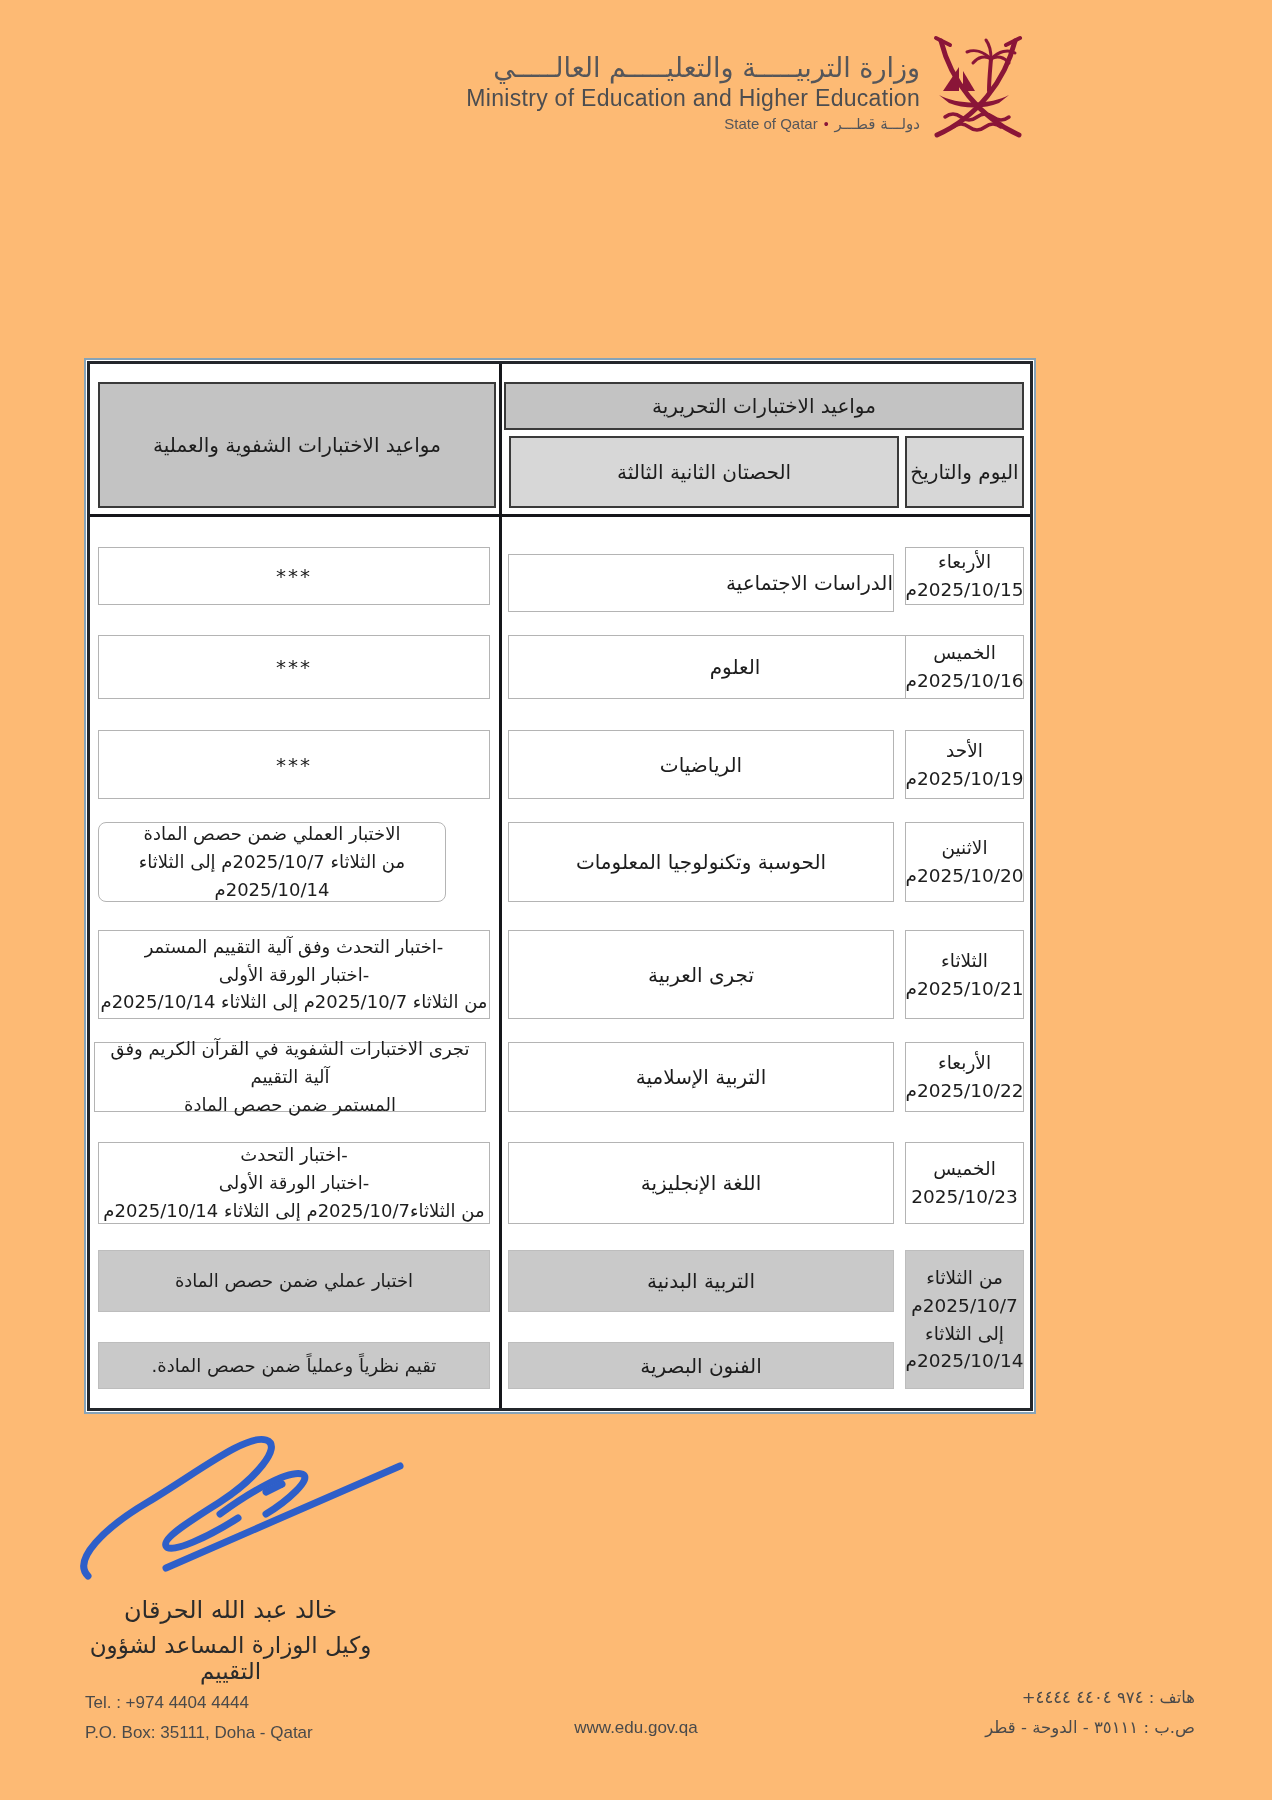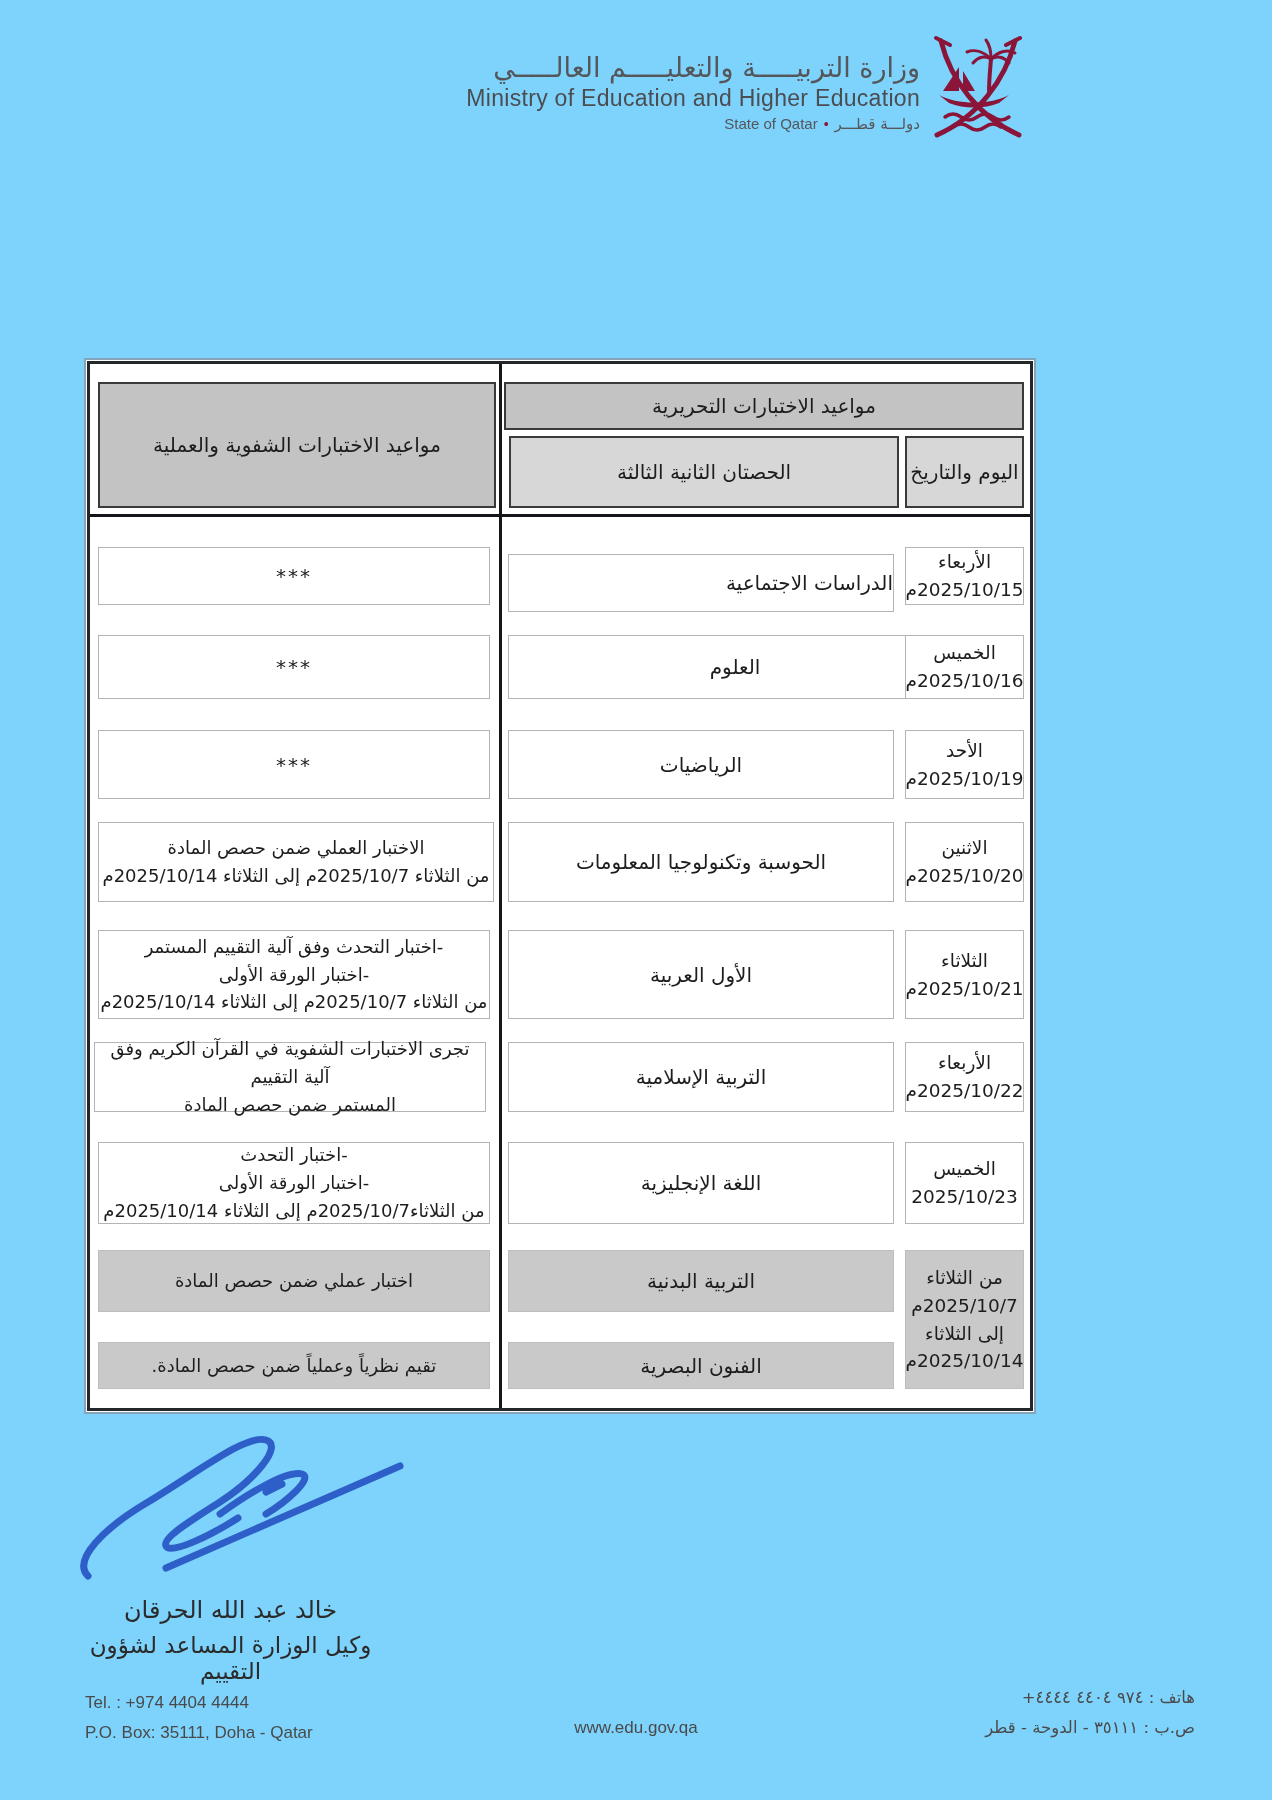--- a/index.html
+++ b/index.html
@@ -1,17 +1,17 @@
 <!DOCTYPE html>
 <html lang="ar"><head>
 <meta charset="utf-8">
 <style>
   html,body{margin:0;padding:0;background:#ffffff;}
   body{font-family:"DejaVu Sans",sans-serif;color:#242424;}
-  .page{position:relative;width:1272px;height:1800px;background:#7dd3fc;overflow:hidden;}
+  .page{position:relative;width:1272px;height:1800px;background:#fdba74;overflow:hidden;}
   .abs{position:absolute;}
   .rtl{direction:rtl;}
   .ltr{direction:ltr;}
   .flexc{display:flex;align-items:center;justify-content:center;}
   .preline{white-space:pre-line;}
 
   
   .ministry-block{top:52px;right:352px;text-align:right;}
   .ministry-ar{font-size:27px;color:#55565a;letter-spacing:0.5px;}
   .ministry-en{font-family:"Liberation Sans",sans-serif;font-size:23px;color:#4c4d50;margin-top:2px;letter-spacing:0.3px;}
@@ -135,39 +135,39 @@
           <span class="stars">***</span>
         </div>
       <div class="cell wbox flexc" style="left:418px;top:366px;width:386px;height:69px;">
           <span class="subject-txt rtl">الرياضيات</span>
         </div>
       <div class="cell wbox flexc" style="left:815px;top:366px;width:119px;height:69px;">
           <span class="date-txt rtl preline">الأحد
 2025/10/19م</span>
         </div>
 
-      <div class="cell wbox flexc" style="left:8px;top:458px;width:396px;height:80px;">
+      <div class="cell wbox flexc" style="left:8px;top:458px;width:348px;height:80px;border-radius:8px;">
           <span class="oral-txt rtl preline">الاختبار العملي ضمن حصص المادة
 من الثلاثاء 2025/10/7م إلى الثلاثاء 2025/10/14م</span>
         </div>
       <div class="cell wbox flexc" style="left:418px;top:458px;width:386px;height:80px;">
           <span class="subject-txt rtl">الحوسبة وتكنولوجيا المعلومات</span>
         </div>
       <div class="cell wbox flexc" style="left:815px;top:458px;width:119px;height:80px;">
           <span class="date-txt rtl preline">الاثنين
 2025/10/20م</span>
         </div>
 
       <div class="cell wbox flexc" style="left:8px;top:566px;width:392px;height:89px;">
           <span class="oral-txt rtl preline">-اختبار التحدث وفق آلية التقييم المستمر
 -اختبار الورقة الأولى
 من الثلاثاء 2025/10/7م إلى الثلاثاء 2025/10/14م</span>
         </div>
       <div class="cell wbox flexc" style="left:418px;top:566px;width:386px;height:89px;">
-          <span class="subject-txt rtl">الأول العربية</span>
+          <span class="subject-txt rtl">تجرى العربية</span>
         </div>
       <div class="cell wbox flexc" style="left:815px;top:566px;width:119px;height:89px;">
           <span class="date-txt rtl preline">الثلاثاء
 2025/10/21م</span>
         </div>
 
       <div class="cell wbox flexc" style="left:4px;top:678px;width:392px;height:70px;">
           <span class="oral-txt rtl preline">تجرى الاختبارات الشفوية في القرآن الكريم وفق آلية التقييم
 المستمر ضمن حصص المادة</span>
         </div>

